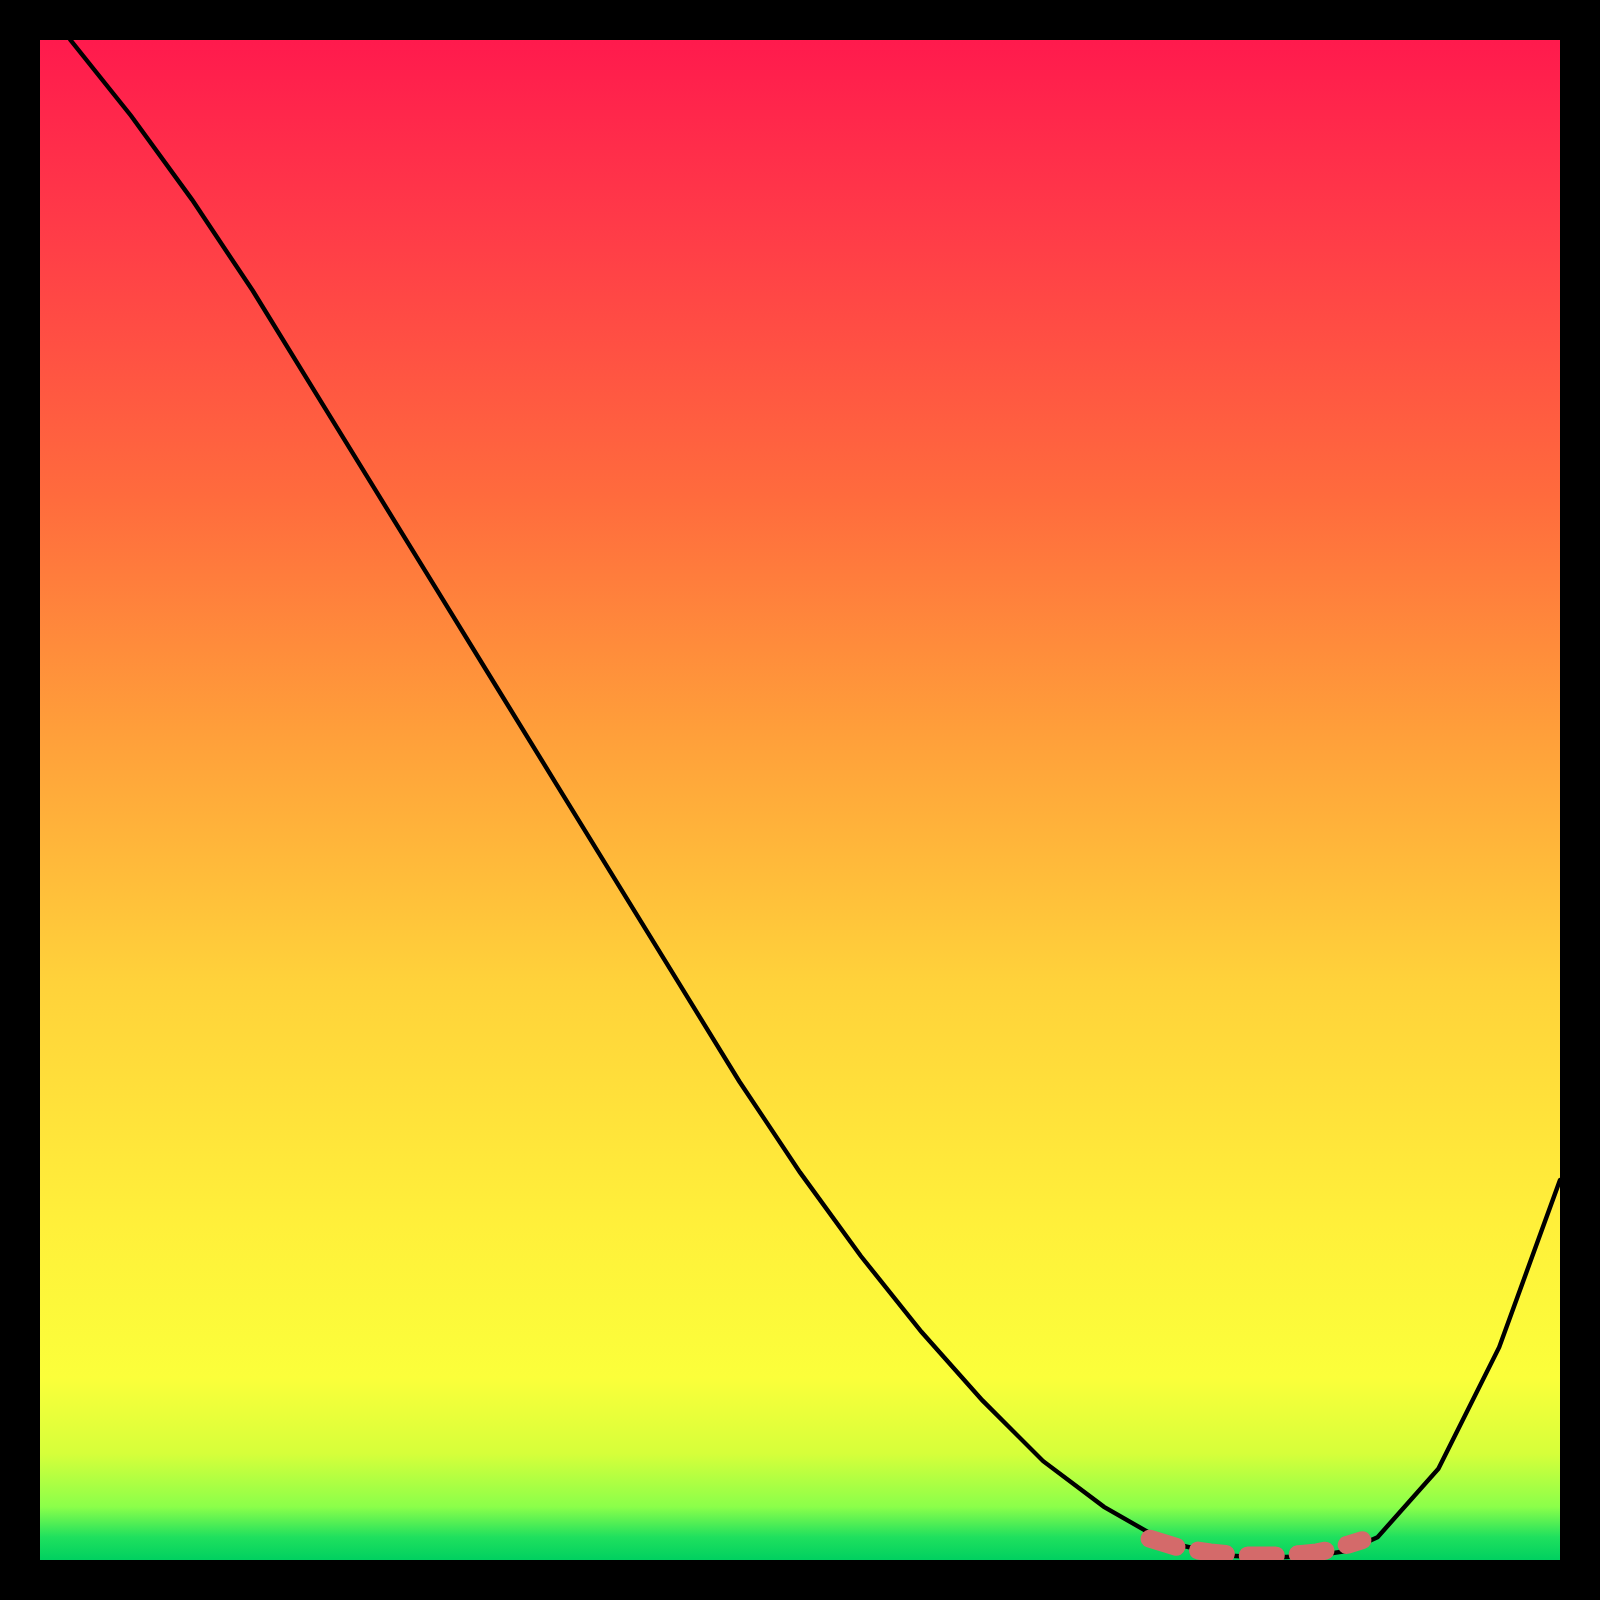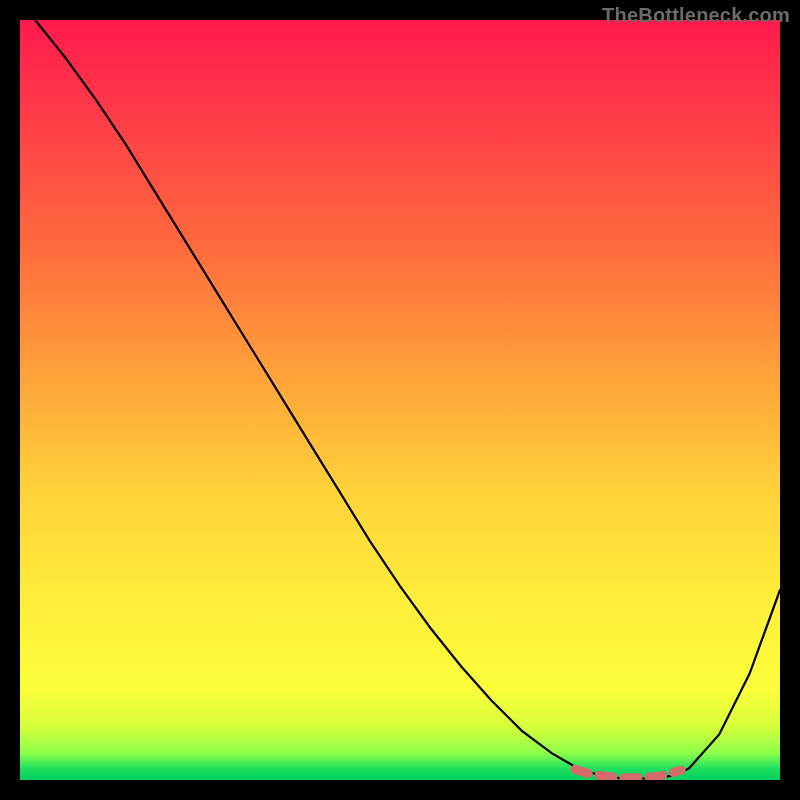--- a/index.html
+++ b/index.html
@@ -51,21 +51,20 @@
     left: 0; top: 0;
     width: 760px;
     height: 760px;
     z-index: 3;
   }
 </style>
 </head>
 <body>
 
 <div class="container">
-  <div class="watermark">TheBottleneck.com</div>
 
   <div class="plot-area">
     <svg class="curve" viewBox="0 0 760 760" preserveAspectRatio="none">
       <path d="M15.20 0.00 L45.60 38.00 L76.00 79.80 L106.40 125.40 L136.80 174.80 L167.20 224.20 L197.60 273.60 L228.00 323.00 L258.40 372.40 L288.80 421.80 L319.20 471.20 L349.60 520.60 L380.00 566.20 L410.40 608.00 L440.80 646.00 L471.20 680.20 L501.60 710.60 L532.00 733.40 L562.40 750.88 L592.80 757.72 L608.00 758.48 L623.20 758.48 L638.40 757.72 L653.60 755.44 L668.80 748.60 L699.20 714.40 L729.60 653.60 L760.00 570.00" id="mainCurve" fill="none" stroke="#000000" stroke-width="2.2" stroke-linecap="round"></path>
       <path d="M554.80 749.36 L570.00 753.92 L585.20 756.20 L592.80 756.96 L600.40 757.72 L608.00 757.72 L615.60 757.72 L623.20 757.72 L630.80 756.96 L638.40 756.20 L646.00 754.68 L653.60 752.40 L661.20 750.12" id="valleyCurve" fill="none" stroke="#d46a6a" stroke-width="9" stroke-linecap="round" stroke-linejoin="round" stroke-dasharray="14 11"></path>
     </svg>
   </div>
 </div>
 
 </body></html>

